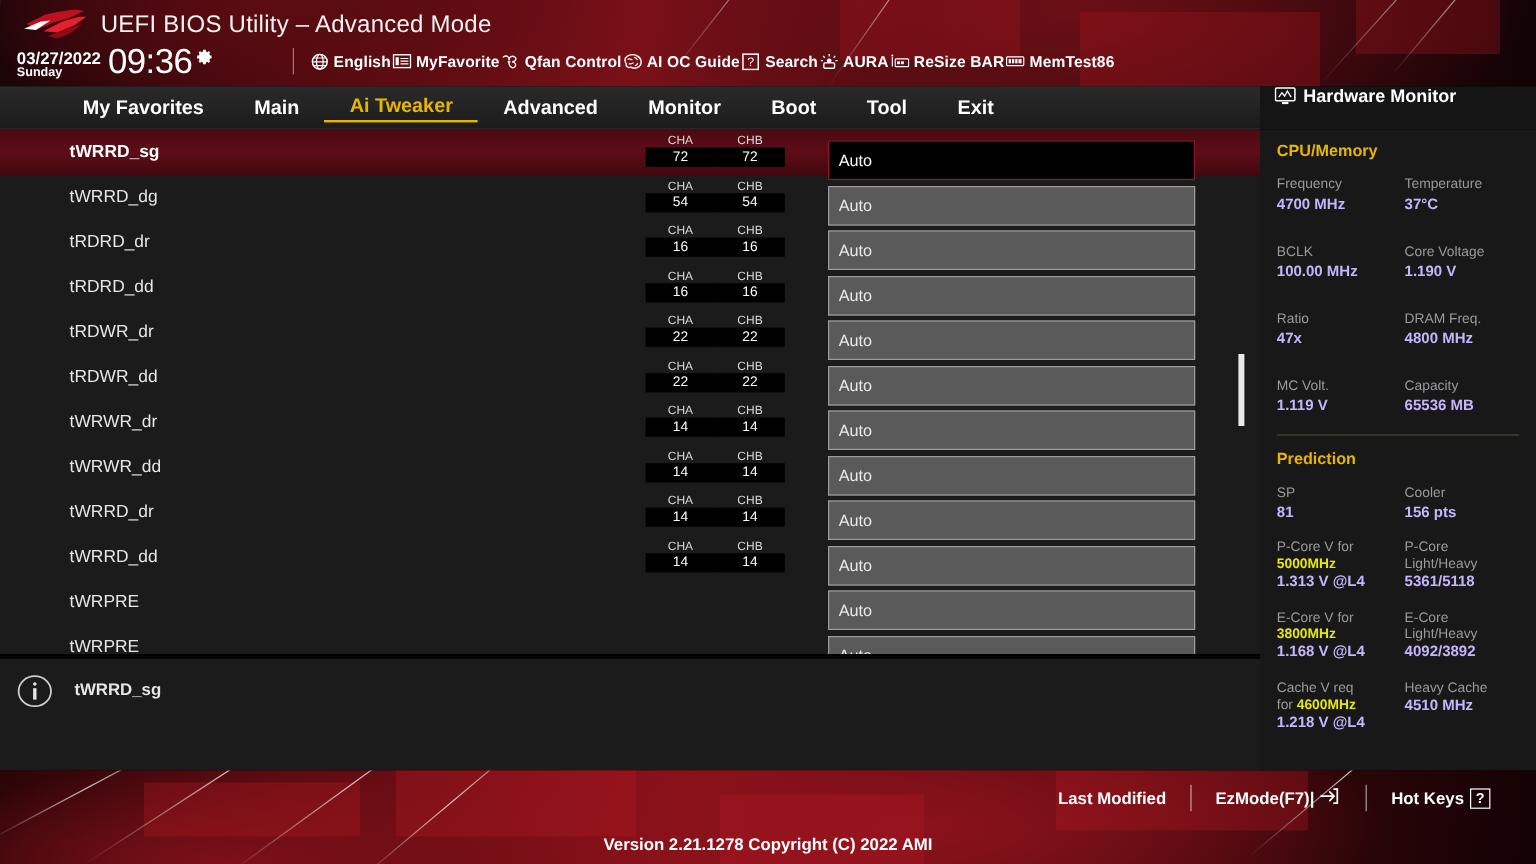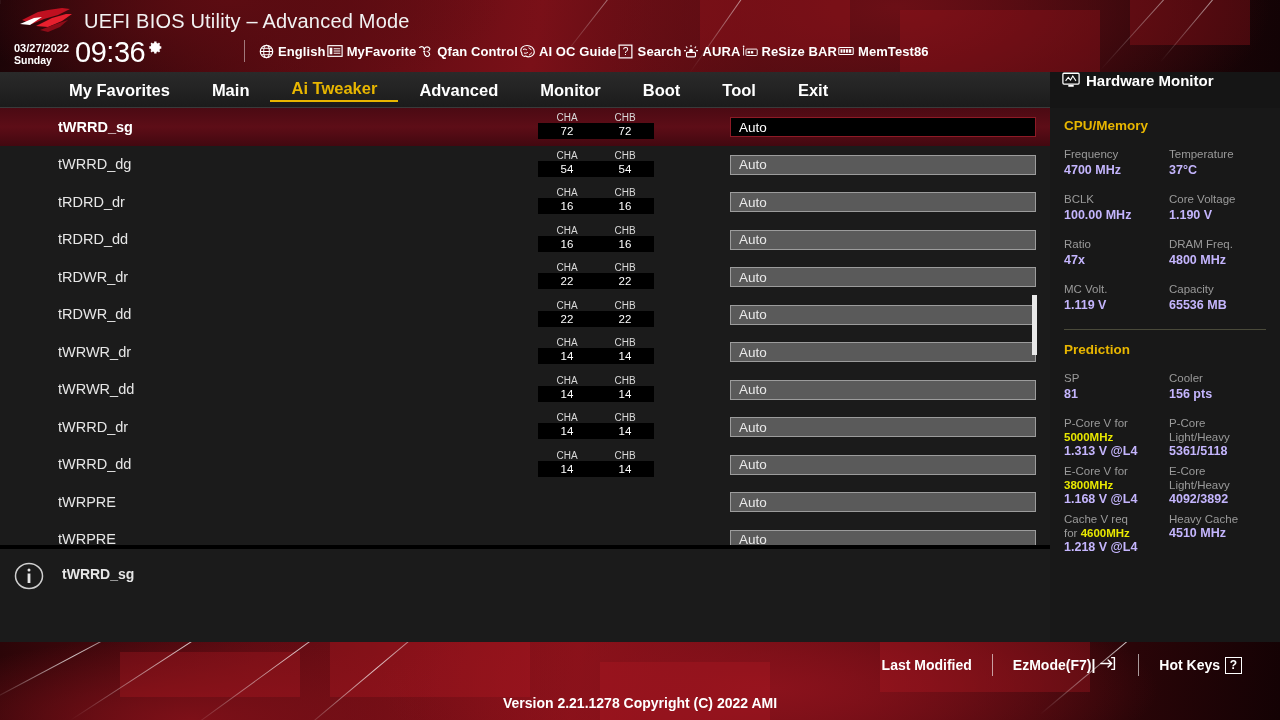--- a/index.html
+++ b/index.html
@@ -26,21 +26,21 @@
     height: 1px; transform-origin: left center;
   }
   .hdr-block { position: absolute; background: rgba(160,20,28,.35); }
 
   .rog-logo { position: absolute; left: 18px; top: 6px; width: 56px; height: 30px; }
   .title {
     position: absolute; left: 84px; top: 10px;
     font-size: 20px; color: #f2f2f2; letter-spacing: .2px; font-weight: 400;
   }
   .datetime { position: absolute; left: 14px; top: 38px; display: flex; align-items: flex-start; }
-  .dt-date { font-size: 11px; color: #fff; line-height: 12px; font-weight: bold; padding-top: 4px; }
+  .dt-date { font-size: 14px; color: #fff; line-height: 12px; font-weight: bold; padding-top: 4px; }
   .dt-day  { font-size: 10.5px; color: #fff; line-height: 12px; font-weight: bold; }
   .clock { font-size: 29px; color: #fff; line-height: 28px; margin-left: 6px; letter-spacing: -.5px; }
   .gear-icon { margin-left: 1px; margin-top: 1px; }
 
   .hdr-sep { position: absolute; top: 40px; width: 1px; height: 22px; background: rgba(255,255,255,.45); }
 
   .toolbar { position: absolute; left: 258px; top: 43px; display: flex; align-items: center; gap: 1px; }
   .tb-item { display: flex; align-items: center; gap: 4px; cursor: pointer; }
   .tb-label { font-size: 13px; color: #fff; font-weight: bold; letter-spacing: .1px; }
   .tb-ico { width: 16px; height: 16px; display: inline-flex; align-items: center; justify-content: center; }
@@ -80,23 +80,23 @@
 
   .ch-group { position: absolute; left: 538px; top: 4px; display: flex; gap: 0; }
   .ch-cell { width: 58px; }
   .ch-name { font-size: 10px; color: #d8d8d8; text-align: center; line-height: 11px; height: 11px; }
   .ch-val {
     background: #000; color: #ffffff; font-size: 11.5px; text-align: center;
     line-height: 16px; height: 16px;
   }
 
   .val-box {
-    position: absolute; left: 690px; top: 9px; width: 306px; height: 20px;
+    position: absolute; left: 690px; top: 9px; width: 306px; height: 33px;
     background: #5a5a5a; border: 1px solid #9c9c9c;
-    display: flex; align-items: center; padding-left: 8px; margin-left: 40px;
+    display: flex; align-items: center; padding-left: 8px;
   }
   .row.selected .val-box { background: #000000; border-color: #8d1a26; }
   .val-text { font-size: 13.5px; color: #e9e9e9; }
   .row.selected .val-text { color: #ffffff; }
 
   .scrollbar-track {
     position: absolute; left: 1032px; top: 0; width: 5px; height: 437px; background: transparent;
   }
   .scrollbar-thumb {
     position: absolute; left: 0; width: 5px; background: #e9e9e9;
@@ -110,21 +110,21 @@
   }
   .info-icon { width: 30px; height: 30px; flex: 0 0 auto; }
   .help-text { font-size: 14px; color: #e6e6e6; font-weight: bold; padding-top: 5px; }
 
   
   .hw-panel {
     position: absolute; left: 1050px; top: 108px; width: 230px; height: 534px;
     background: #181818; padding: 10px 14px 0 14px;
   }
   .hw-section { font-size: 13.5px; color: #e8b600; font-weight: bold; margin-bottom: 14px; }
-  .hw-grid { display: grid; grid-template-columns: 1fr 1fr; column-gap: 8px; row-gap: 0; }
+  .hw-grid { display: grid; grid-template-columns: 1fr 1fr; column-gap: 8px; row-gap: 0; gap: 11px; }
   .hw-cell { margin-bottom: 14px; }
   .hw-k { font-size: 11.5px; color: #9a9a9a; line-height: 15px; }
   .hw-v { font-size: 12.5px; color: #c4b5fd; font-weight: bold; line-height: 16px; }
   .hw-divider { height: 1px; background: #4a4a3a; margin: 2px 0 12px 0; }
   .hw-hl { color: #e8e800; font-weight: bold; }
   .hw-tight .hw-cell { margin-bottom: 5px; }
   .hw-tight .hw-k { line-height: 14px; }
   .hw-tight .hw-v { line-height: 15px; }
 
   

